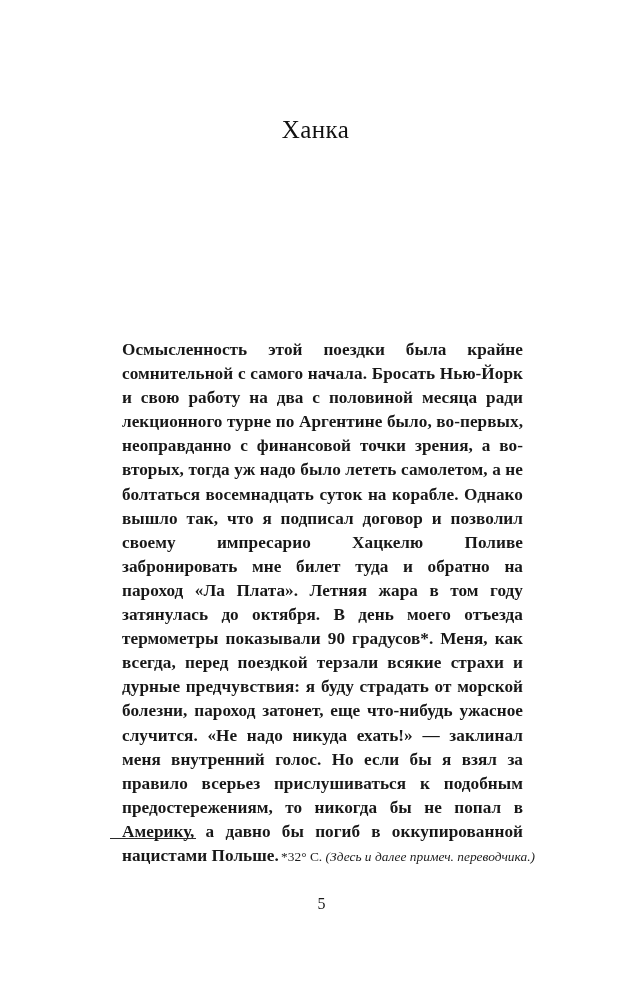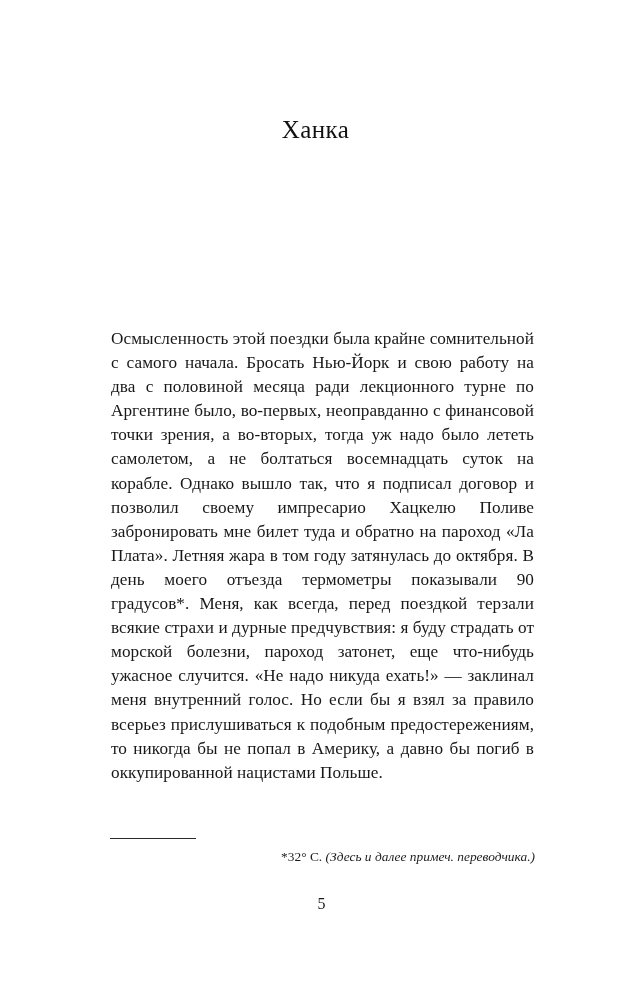--- a/index.html
+++ b/index.html
@@ -39,28 +39,29 @@
 
   
   .body-block {
     position: absolute;
     top: 326px;
     left: 110px;
     width: 425px;
   }
 
   .para {
-    margin: 1px;
+    margin: 12px;
     font-size: 17.2px;
     line-height: 24.1px;
     text-align: justify;
     text-justify: inter-word;
     letter-spacing: 0.05px;
     color: #181818;
     hyphens: manual;
+    font-weight: bold;
   }
   .para + .para {
     text-indent: 27px;
   }
 
   
   .footnote-area {
     position: absolute;
     top: 838px;
     left: 110px;

